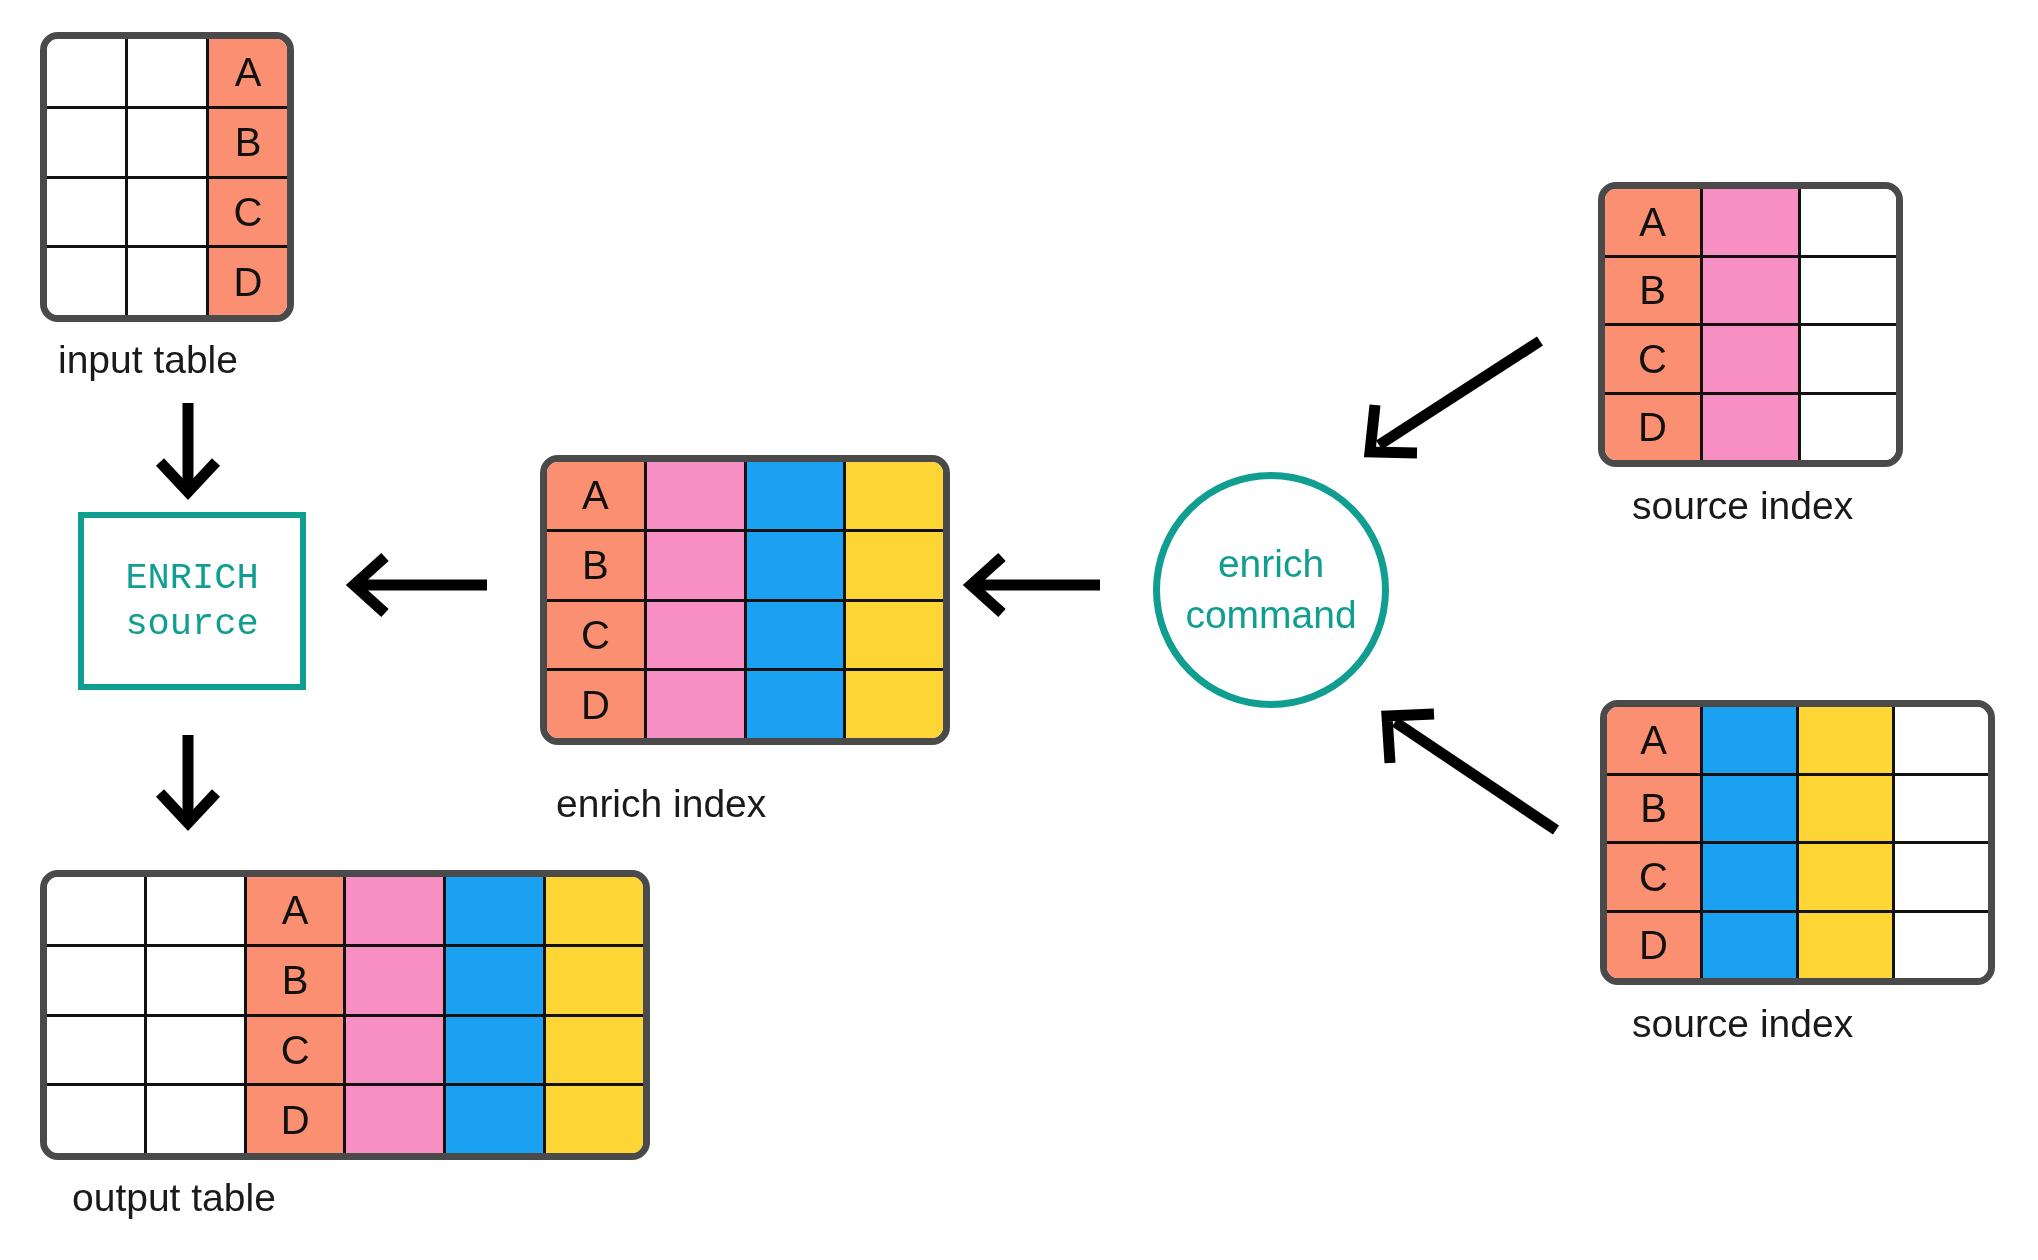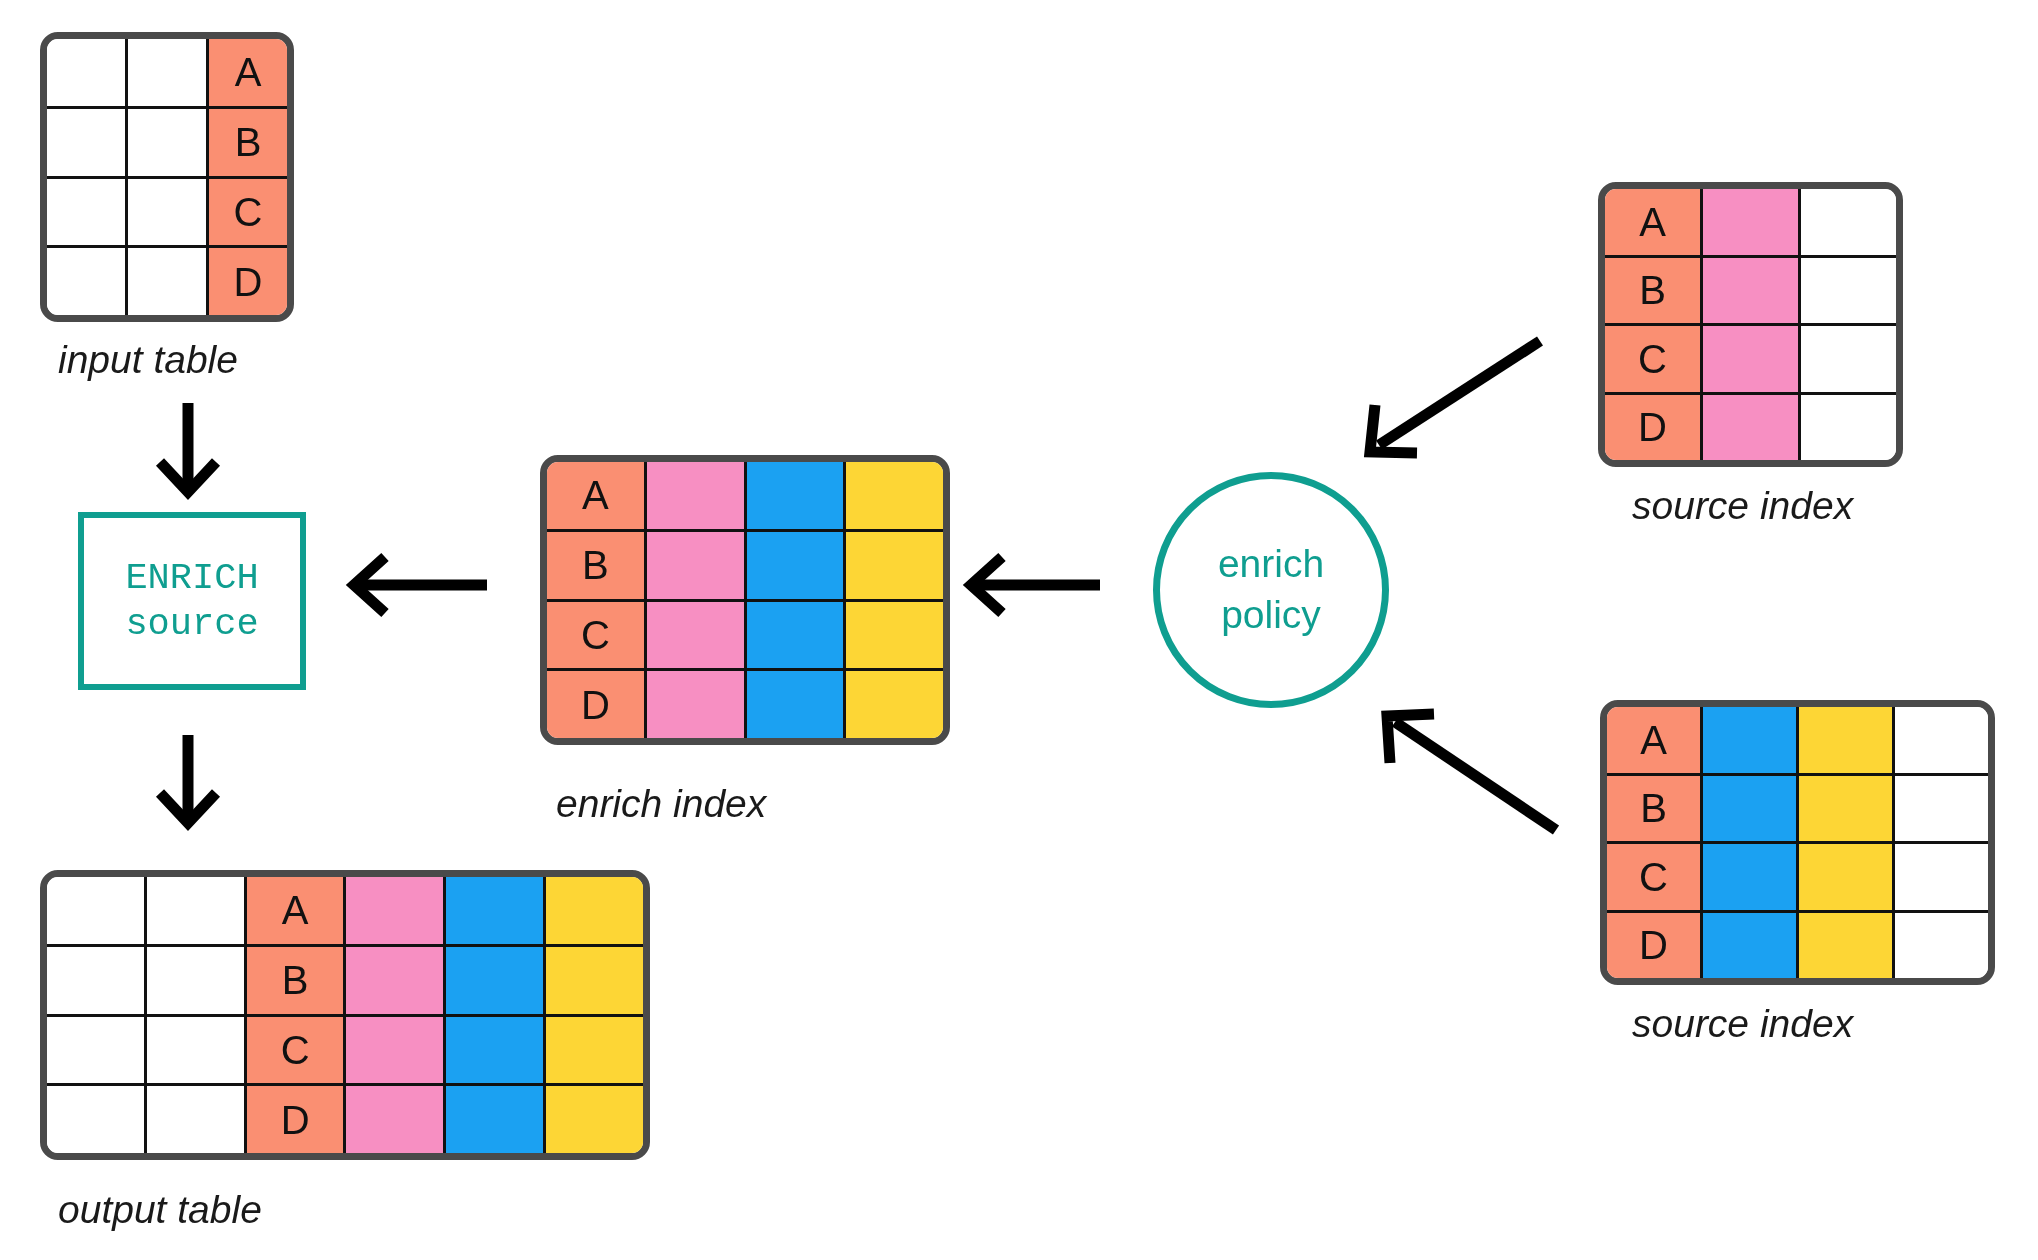--- a/index.html
+++ b/index.html
@@ -49,21 +49,20 @@
   }
   .tcell:last-child { border-right: none; }
 
   
   .caption {
     position: absolute;
     font-size: 39px;
     color: #1a1a1a;
     white-space: nowrap;
     font-family: "Liberation Sans", sans-serif;
-    font-style: italic;
   }
 
   
   .cmd-box {
     position: absolute;
     box-sizing: border-box;
     border: 6px solid #0f9e90;
     background: #ffffff;
     display: flex;
     flex-direction: column;
@@ -162,21 +161,21 @@
       </div>
       <div class="trow">
         <div class="tcell" style="flex: 1 1 0px; background: rgb(255, 255, 255);"></div>
         <div class="tcell" style="flex: 1 1 0px; background: rgb(255, 255, 255);"></div>
         <div class="tcell" style="flex: 1 1 0px; background: rgb(250, 143, 114);">D</div>
         <div class="tcell" style="flex: 1 1 0px; background: rgb(247, 143, 194);"></div>
         <div class="tcell" style="flex: 1 1 0px; background: rgb(27, 161, 242);"></div>
         <div class="tcell" style="flex: 1 1 0px; background: rgb(253, 214, 53);"></div>
       </div>
     </div>
-  <div class="caption" style="left:58px; top:1176px;margin-top:12px;">output table</div>
+  <div class="caption" style="left:72px; top:1176px;">output table</div>
 
   <div class="tbl" id="enrich-index" style="left:540px; top:455px; width:410px; height:290px;">
       <div class="trow">
         <div class="tcell" style="flex: 1 1 0px; background: rgb(250, 143, 114);">A</div>
         <div class="tcell" style="flex: 1 1 0px; background: rgb(247, 143, 194);"></div>
         <div class="tcell" style="flex: 1 1 0px; background: rgb(27, 161, 242);"></div>
         <div class="tcell" style="flex: 1 1 0px; background: rgb(253, 214, 53);"></div>
       </div>
       <div class="trow">
         <div class="tcell" style="flex: 1 1 0px; background: rgb(250, 143, 114);">B</div>
@@ -194,21 +193,21 @@
         <div class="tcell" style="flex: 1 1 0px; background: rgb(250, 143, 114);">D</div>
         <div class="tcell" style="flex: 1 1 0px; background: rgb(247, 143, 194);"></div>
         <div class="tcell" style="flex: 1 1 0px; background: rgb(27, 161, 242);"></div>
         <div class="tcell" style="flex: 1 1 0px; background: rgb(253, 214, 53);"></div>
       </div>
     </div>
   <div class="caption" style="left:556px; top:782px;">enrich index</div>
 
   <div class="policy-circle" style="left:1153px; top:472px; width:236px; height:236px;">
     <div>enrich</div>
-    <div>policy</div>
+    <div>command</div>
   </div>
 
   <div class="tbl" id="source-index-top" style="left:1598px; top:182px; width:305px; height:285px;">
       <div class="trow">
         <div class="tcell" style="flex: 1 1 0px; background: rgb(250, 143, 114);">A</div>
         <div class="tcell" style="flex: 1 1 0px; background: rgb(247, 143, 194);"></div>
         <div class="tcell" style="flex: 1 1 0px; background: rgb(255, 255, 255);"></div>
       </div>
       <div class="trow">
         <div class="tcell" style="flex: 1 1 0px; background: rgb(250, 143, 114);">B</div>

